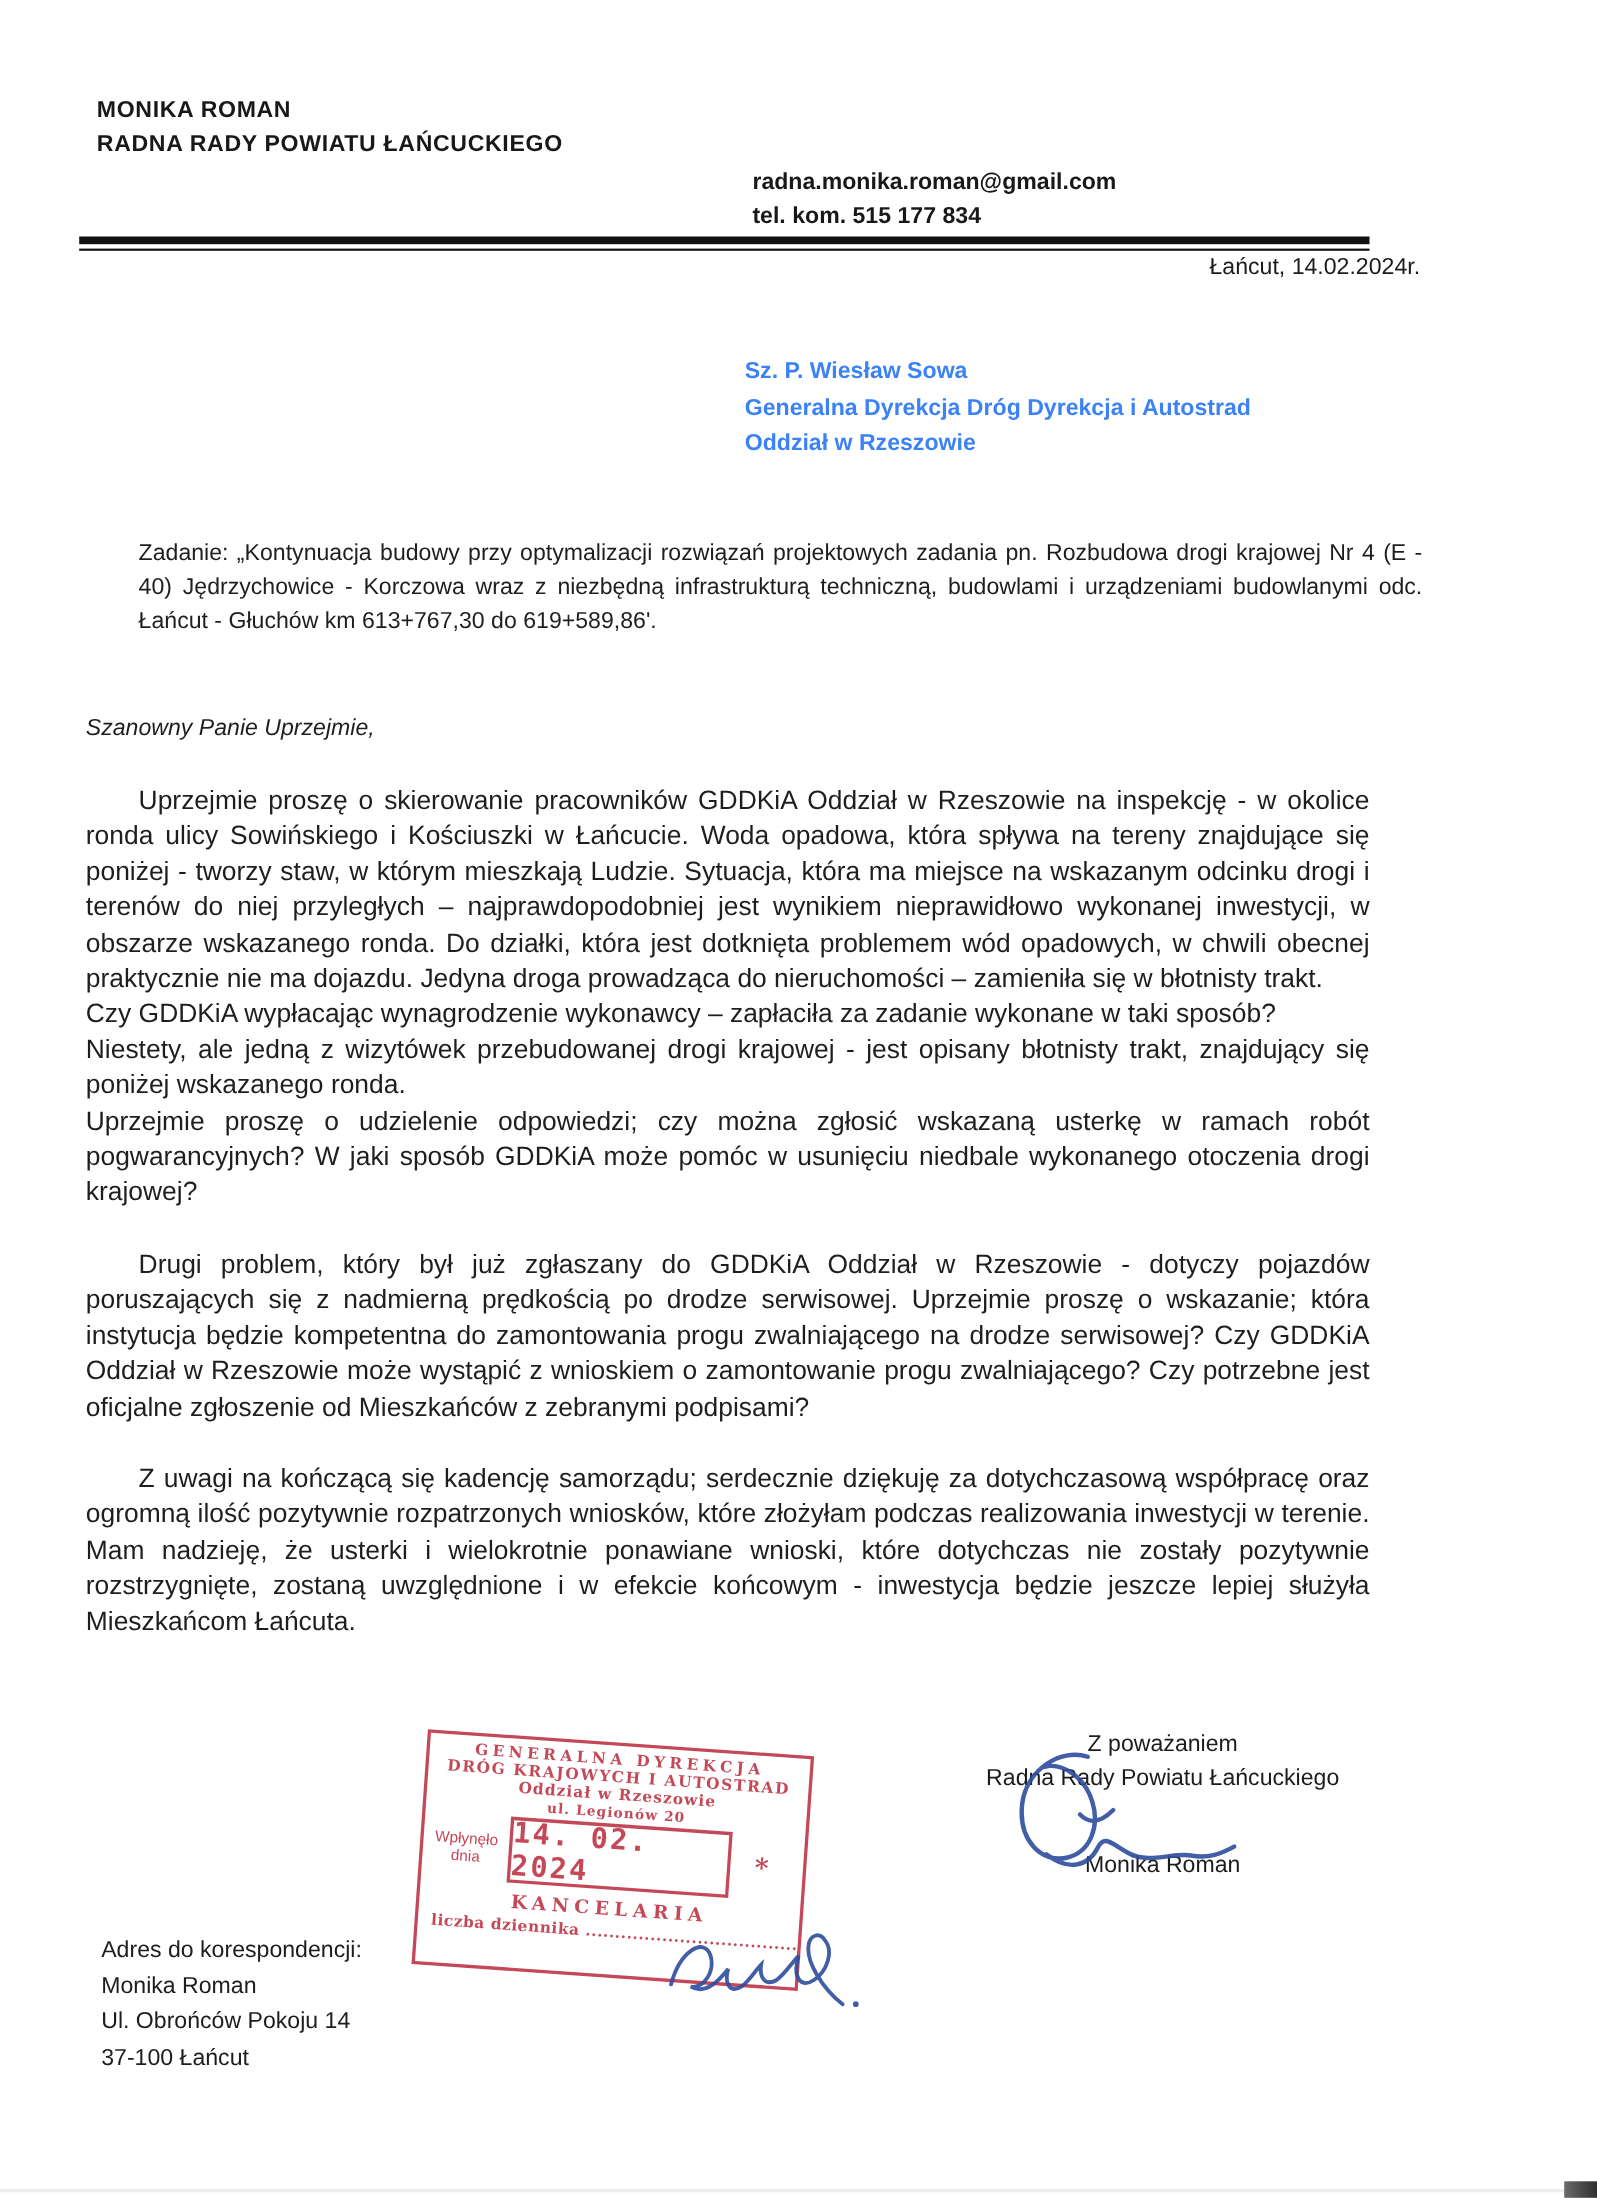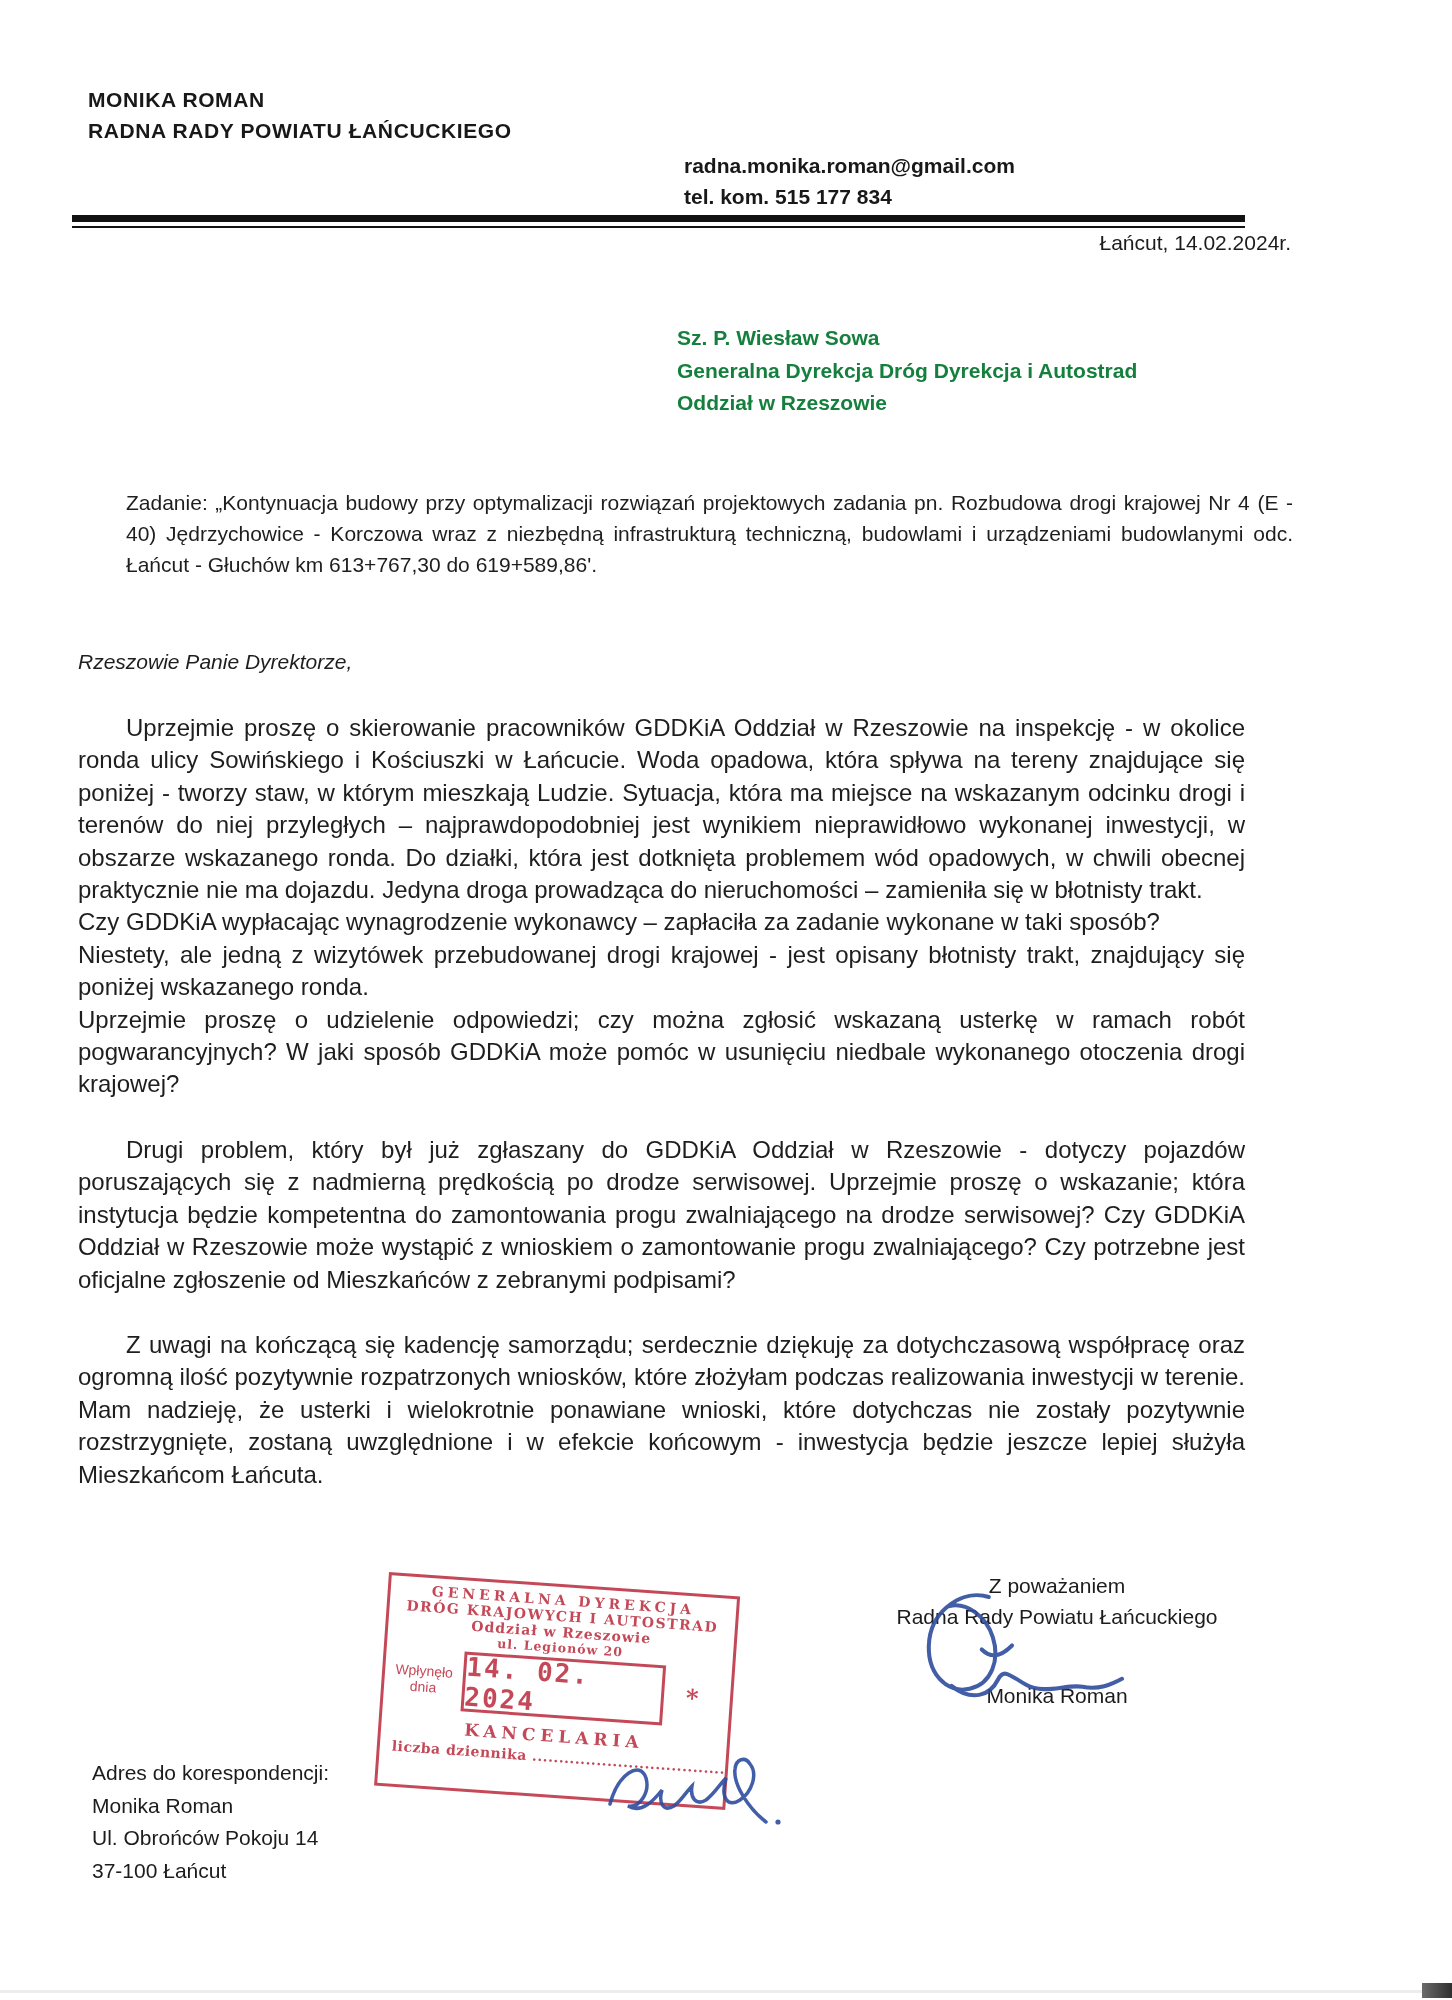--- a/index.html
+++ b/index.html
@@ -12,21 +12,21 @@
     color:#1d1d1d;
     overflow:hidden;
   }
   .abs{position:absolute;}
   
   .sender{left:88px;top:84px;font-weight:bold;font-size:21px;line-height:31px;letter-spacing:.6px;color:#181818;}
   .contact{left:684px;top:150px;font-weight:bold;font-size:21px;line-height:31px;color:#181818;}
   
   .rule{left:72px;top:215px;width:1173px;height:4px;border-top:7px solid #121212;border-bottom:2px solid #121212;}
   .dateline{left:16px;top:231px;width:1275px;text-align:right;font-size:21px;color:#1c1c1c;}
-  .recipient{left:677px;top:322px;font-weight:bold;font-size:21px;line-height:32.5px;color:#15803d;}
+  .recipient{left:677px;top:322px;font-weight:bold;font-size:21px;line-height:32.5px;color:#3b82f6;}
   .task{left:78px;top:487px;width:1167px;font-size:21px;line-height:31px;text-align:justify;color:#1e1e1e;margin-left:48px;}
   .salutation{left:78px;top:650px;font-size:21px;font-style:italic;color:#1e1e1e;}
   .body{left:78px;top:712px;width:1167px;font-size:24px;line-height:32.4px;text-align:justify;color:#1e1e1e;}
   .body p{margin:0;}
   .p-indent{text-indent:48px;}
   .p-gap{margin-top:33px !important;}
   
   .closing{left:872px;top:1570px;width:370px;text-align:center;font-size:21px;line-height:31px;color:#1c1c1c;}
   .closing .name{margin-top:48px;}
   .sig-main{left:893px;top:1586px;width:232px;height:128px;pointer-events:none;}
@@ -80,21 +80,21 @@
   <div class="abs dateline">Łańcut, 14.02.2024r.</div>
 
   <div class="abs recipient">
     <div>Sz. P. Wiesław Sowa</div>
     <div>Generalna Dyrekcja Dróg Dyrekcja i Autostrad</div>
     <div>Oddział w Rzeszowie</div>
   </div>
 
   <div class="abs task">Zadanie: „Kontynuacja budowy przy optymalizacji rozwiązań projektowych zadania pn. Rozbudowa drogi krajowej Nr 4 (E - 40) Jędrzychowice - Korczowa wraz z niezbędną infrastrukturą techniczną, budowlami i urządzeniami budowlanymi odc. Łańcut - Głuchów km 613+767,30 do 619+589,86'.</div>
 
-  <div class="abs salutation">Rzeszowie Panie Dyrektorze,</div>
+  <div class="abs salutation">Szanowny Panie Uprzejmie,</div>
 
   <div class="abs body">
     <p class="p-indent">Uprzejmie proszę o skierowanie pracowników GDDKiA Oddział w Rzeszowie na inspekcję - w okolice ronda ulicy Sowińskiego i Kościuszki w Łańcucie. Woda opadowa, która spływa na tereny znajdujące się poniżej - tworzy staw, w którym mieszkają Ludzie. Sytuacja, która ma miejsce na wskazanym odcinku drogi i terenów do niej przyległych – najprawdopodobniej jest wynikiem nieprawidłowo wykonanej inwestycji, w obszarze wskazanego ronda. Do działki, która jest dotknięta problemem wód opadowych, w chwili obecnej praktycznie nie ma dojazdu. Jedyna droga prowadząca do nieruchomości – zamieniła się w błotnisty trakt.</p>
     <p>Czy GDDKiA wypłacając wynagrodzenie wykonawcy – zapłaciła za zadanie wykonane w taki sposób?</p>
     <p>Niestety, ale jedną z wizytówek przebudowanej drogi krajowej - jest opisany błotnisty trakt, znajdujący się poniżej wskazanego ronda.</p>
     <p>Uprzejmie proszę o udzielenie odpowiedzi; czy można zgłosić wskazaną usterkę w ramach robót pogwarancyjnych? W jaki sposób GDDKiA może pomóc w usunięciu niedbale wykonanego otoczenia drogi krajowej?</p>
     <p class="p-indent p-gap">Drugi problem, który był już zgłaszany do GDDKiA Oddział w Rzeszowie - dotyczy pojazdów poruszających się z nadmierną prędkością po drodze serwisowej. Uprzejmie proszę o wskazanie; która instytucja będzie kompetentna do zamontowania progu zwalniającego na drodze serwisowej? Czy GDDKiA Oddział w Rzeszowie może wystąpić z wnioskiem o zamontowanie progu zwalniającego? Czy potrzebne jest oficjalne zgłoszenie od Mieszkańców z zebranymi podpisami?</p>
     <p class="p-indent p-gap">Z uwagi na kończącą się kadencję samorządu; serdecznie dziękuję za dotychczasową współpracę oraz ogromną ilość pozytywnie rozpatrzonych wniosków, które złożyłam podczas realizowania inwestycji w terenie. Mam nadzieję, że usterki i wielokrotnie ponawiane wnioski, które dotychczas nie zostały pozytywnie rozstrzygnięte, zostaną uwzględnione i w efekcie końcowym - inwestycja będzie jeszcze lepiej służyła Mieszkańcom Łańcuta.</p>
   </div>
 

